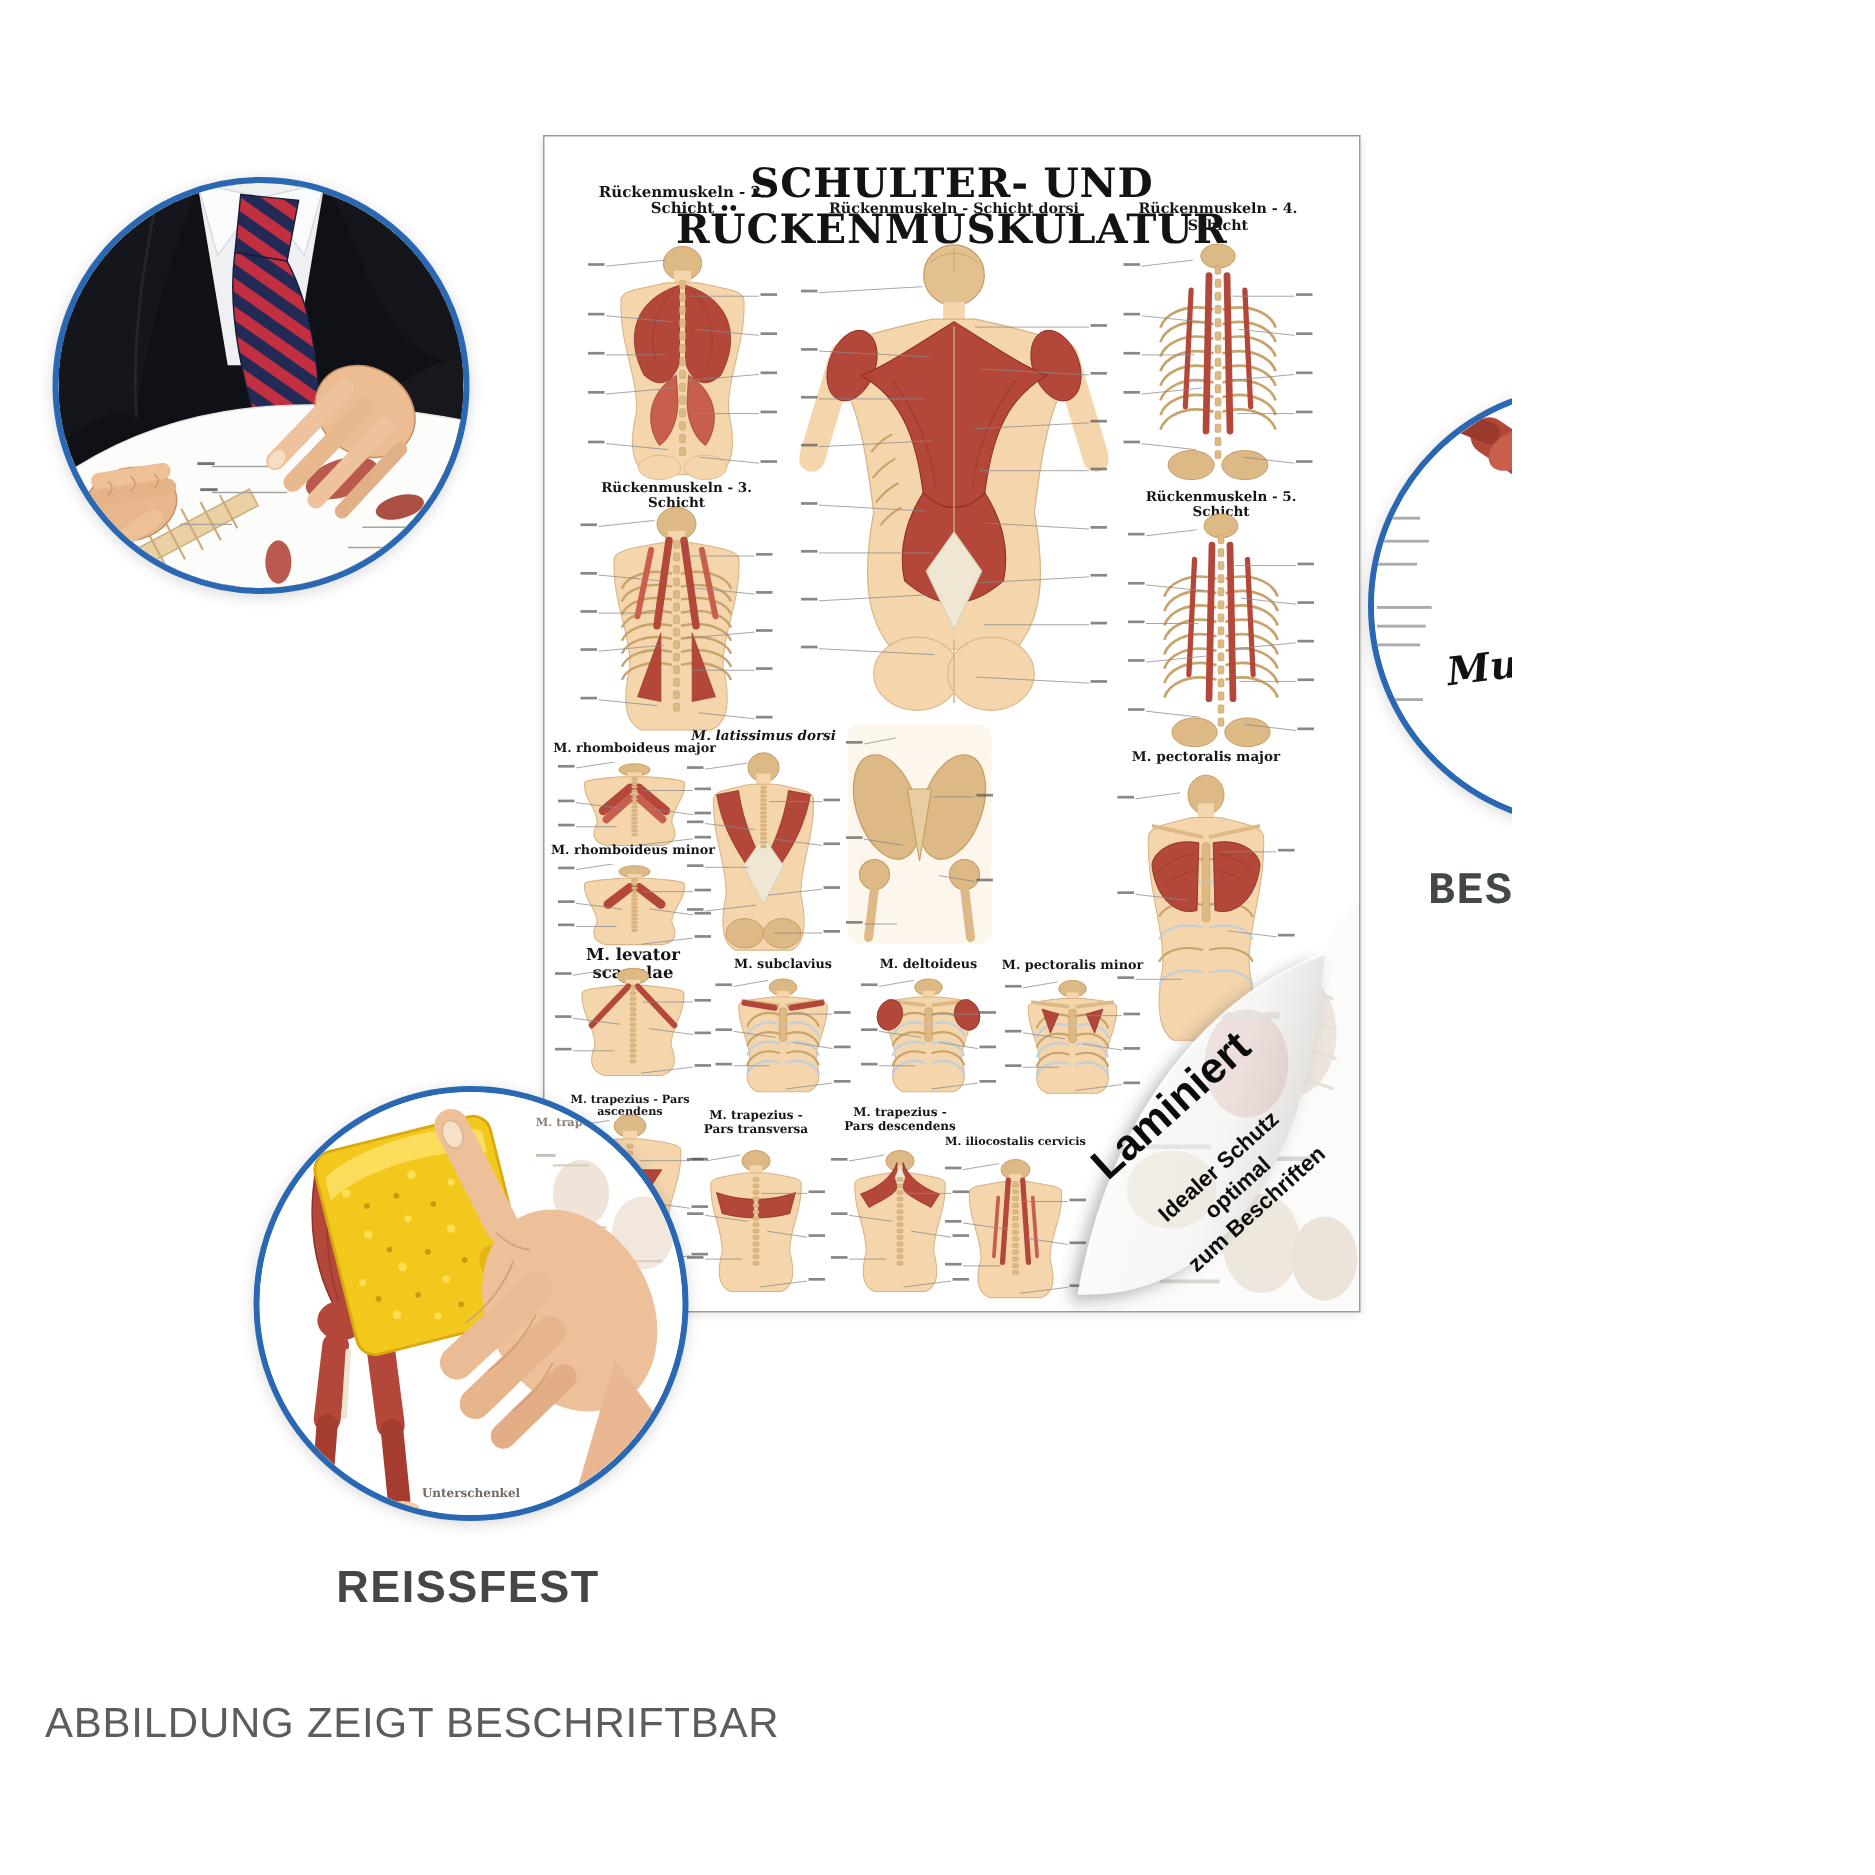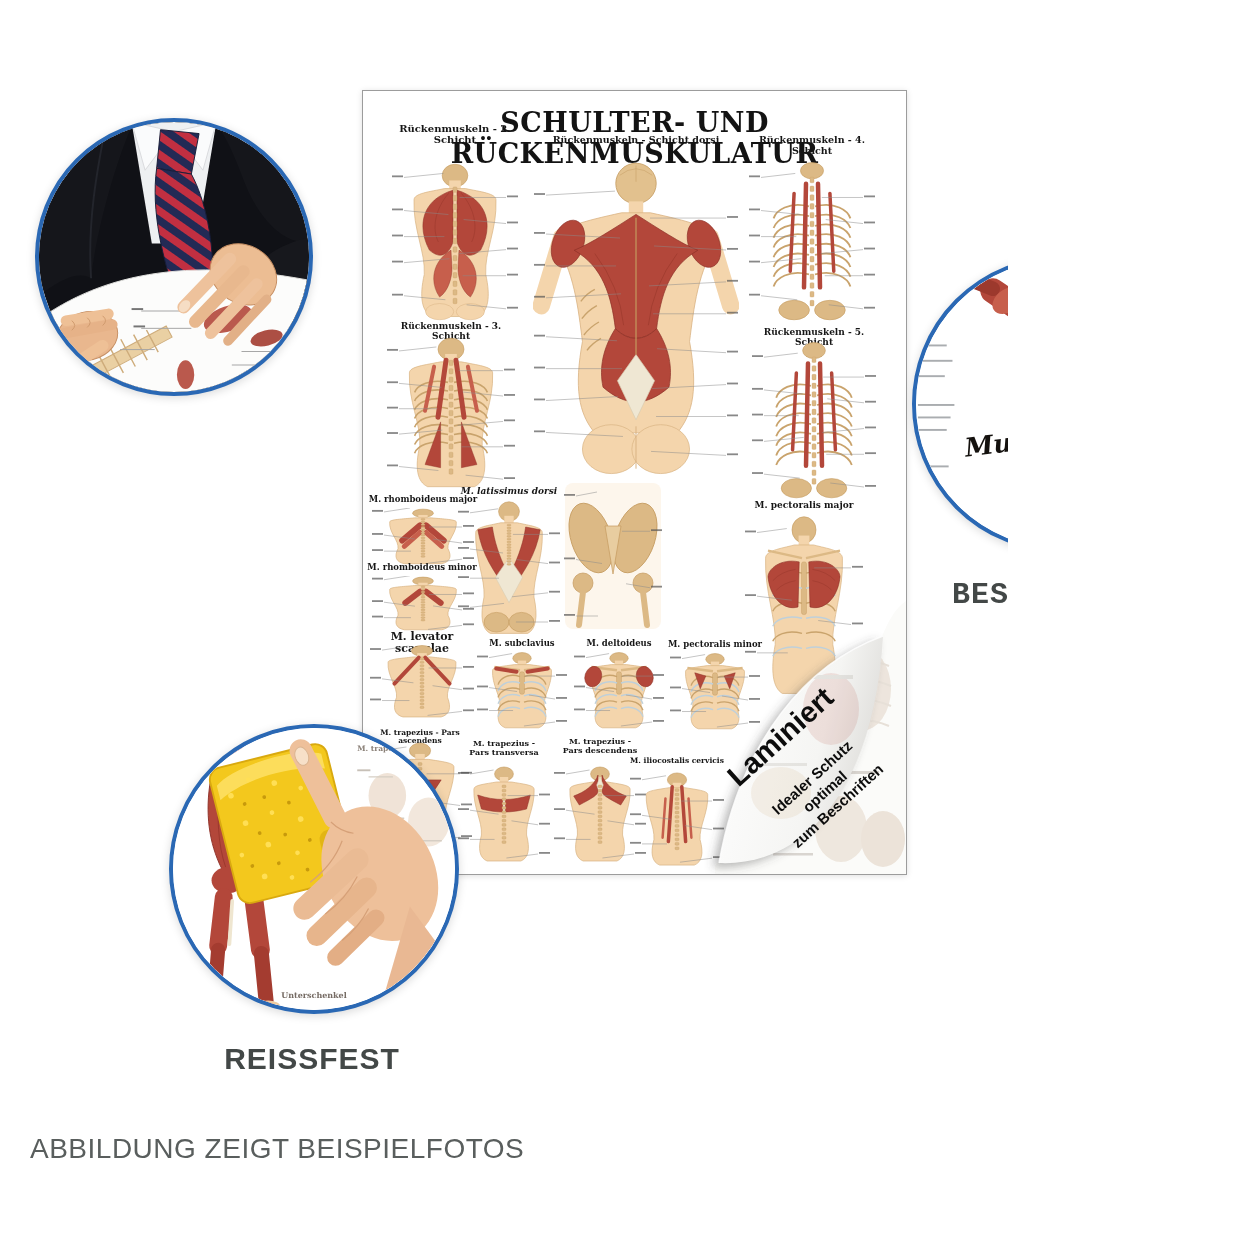--- a/index.html
+++ b/index.html
@@ -1215,14 +1215,14 @@
             <line x1="216" y1="202" x2="173" y2="244" stroke="#e3ae85" stroke-width="18" stroke-linecap="round"></line>
             <path d="M180,120 q-10,26 -34,44 M196,158 q-12,24 -34,40 M208,192 q-10,20 -28,34" stroke="#d6a078" stroke-width="1.3" fill="none"></path>
             <path d="M168,100 q10,10 24,12" stroke="#d6a078" stroke-width="1.2" fill="none"></path>
           </g>
         </g>
       </svg>
     </div>
     <div class="callout-label" style="left:-17px;top:318px;">REISSFEST</div>
   </div>
 
-  <div class="bottom-note">ABBILDUNG ZEIGT BEISPIELFOTOS</div>
+  <div class="bottom-note">ABBILDUNG ZEIGT BESCHRIFTBAR</div>
 </div>
 
 </body></html>

